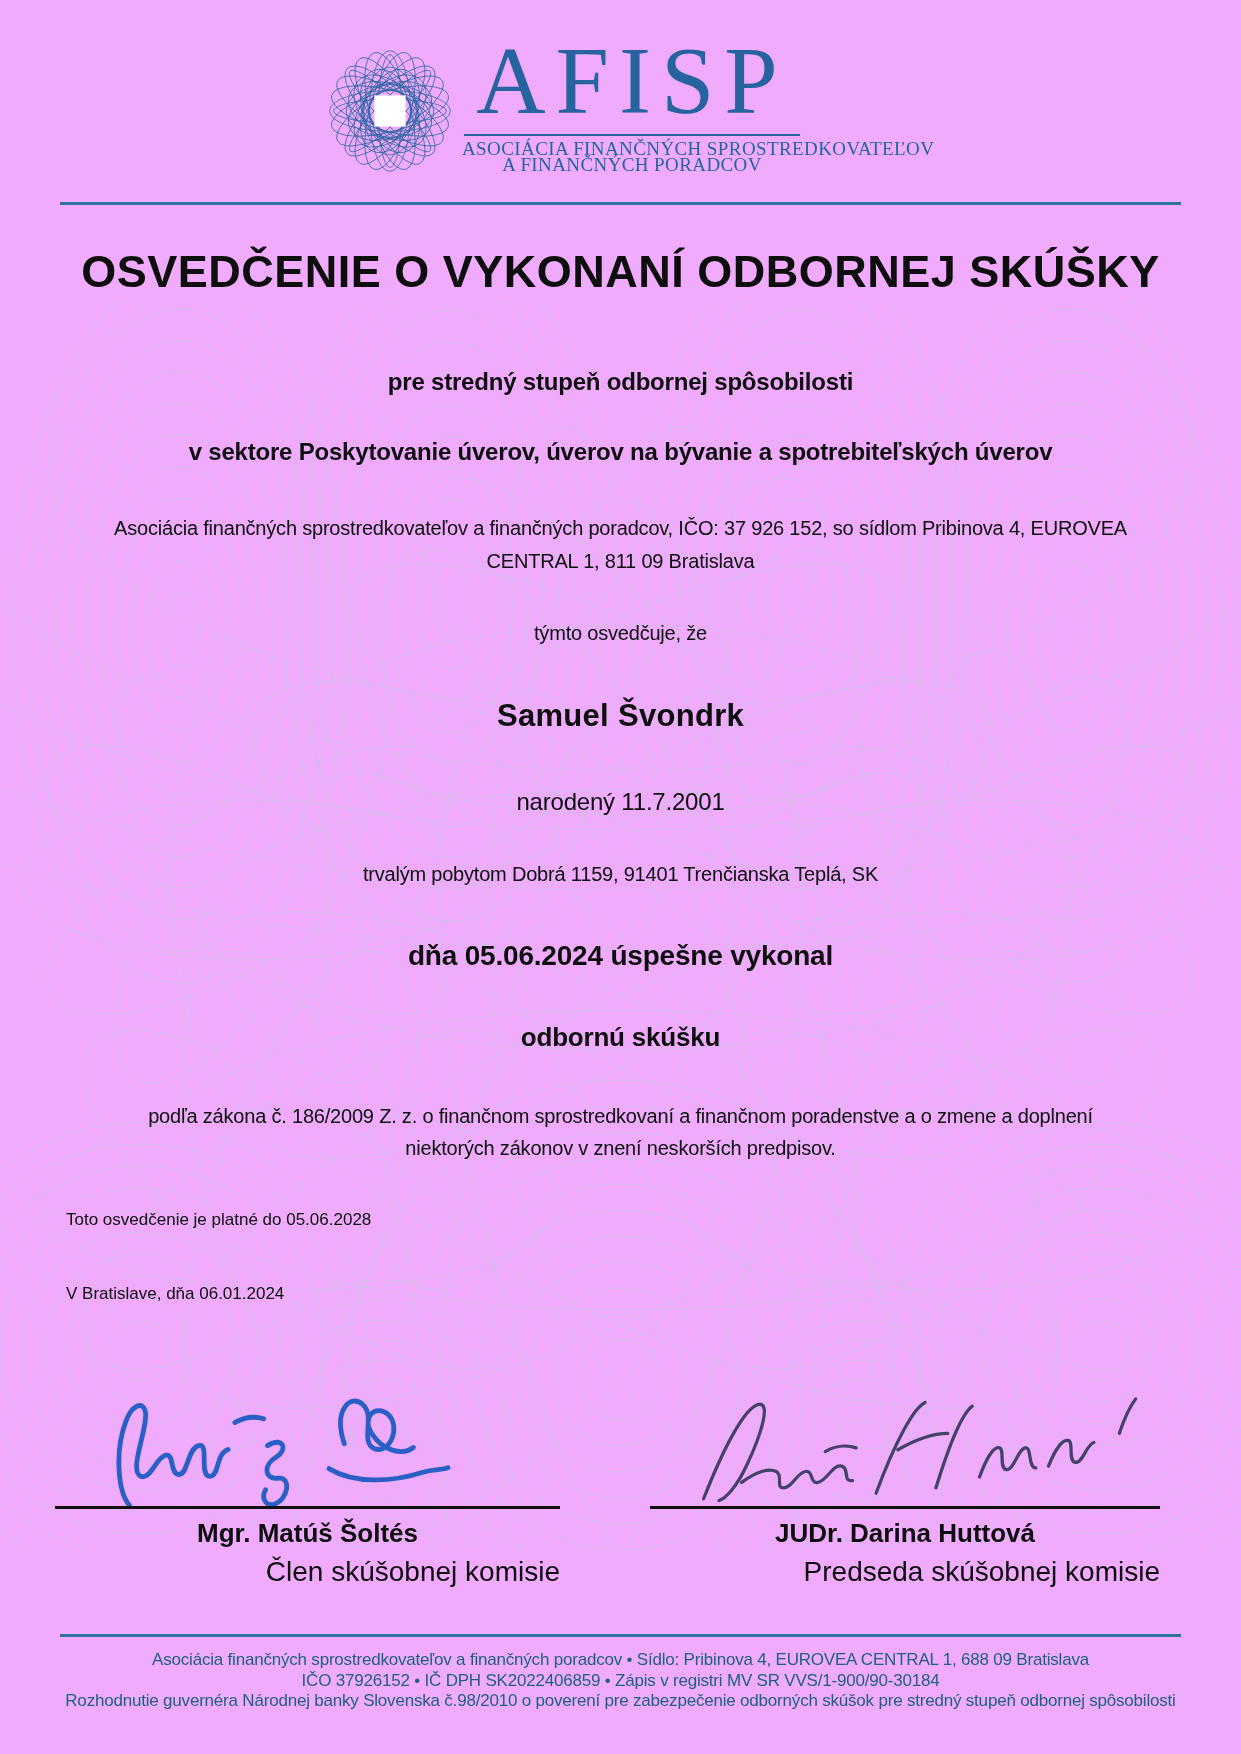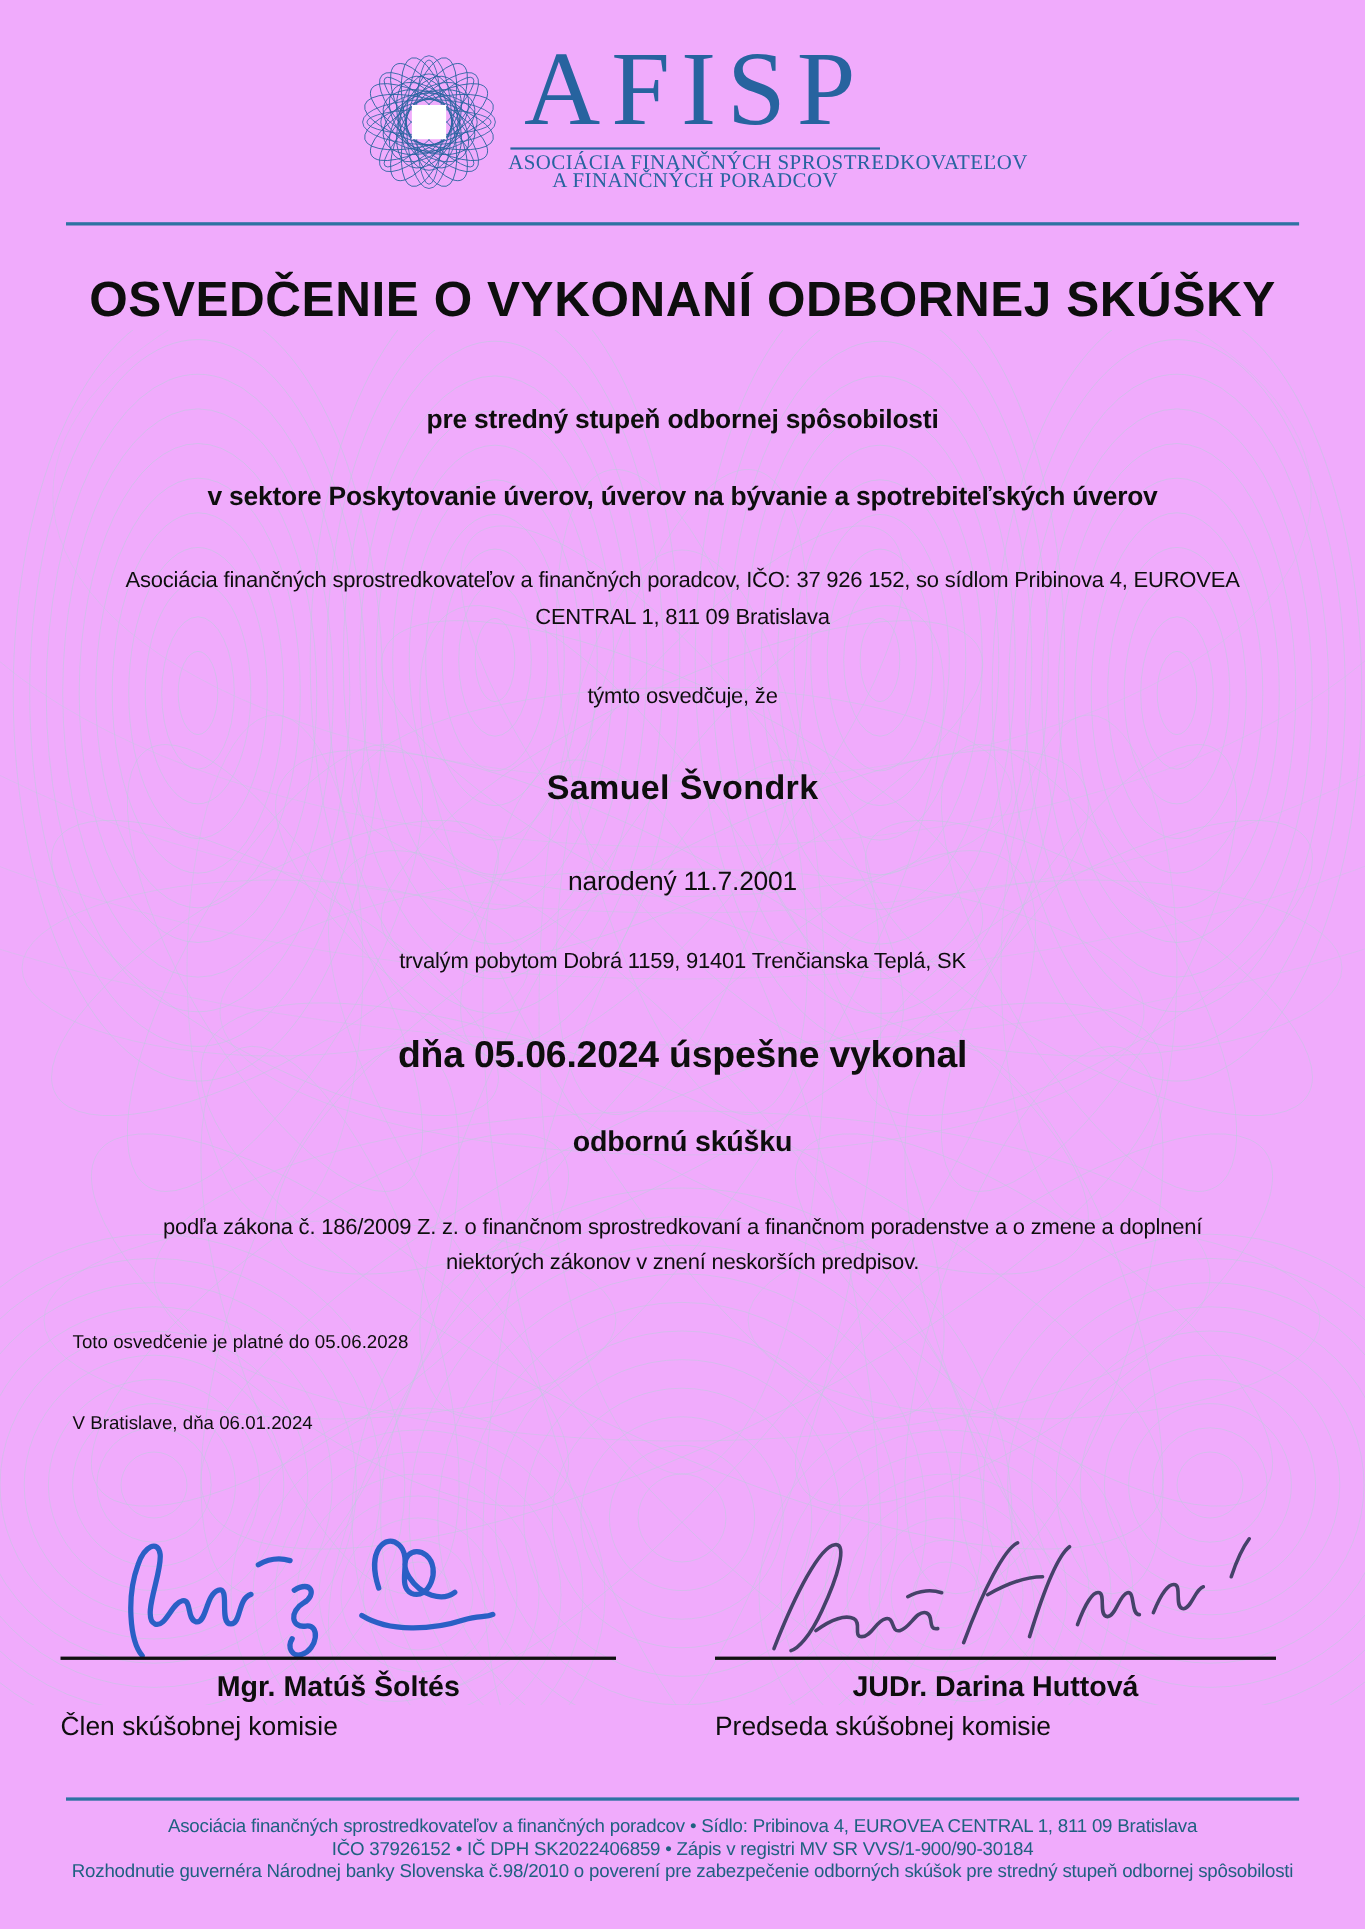--- a/index.html
+++ b/index.html
@@ -38,36 +38,36 @@
   .cline{position:absolute;left:0;right:0;text-align:center;z-index:2;letter-spacing:-0.2px;}
   .b{font-weight:700;}
   .title{top:246px;font-size:45px;line-height:52px;font-weight:700;letter-spacing:0.5px;margin:0;}
   .level{top:368px;font-size:24px;}
   .sector{top:438px;font-size:24px;}
   .issuer{top:512px;font-size:20px;line-height:33px;}
   .certifies{top:622px;font-size:20px;}
   .holder{top:698px;font-size:31px;letter-spacing:0.3px;}
   .birth{top:788px;font-size:24px;}
   .residence{top:863px;font-size:20px;}
-  .examdate{top:940px;font-size:34px;}
+  .examdate{top:940px;font-size:28px;}
   .exam{top:1022px;font-size:26px;}
   .law{top:1100px;font-size:20px;line-height:32px;}
   
   .lline{position:absolute;left:66px;font-size:17px;z-index:2;}
   .validity{top:1210px;}
   .placedate{top:1284px;}
   
   .sig-img{position:absolute;z-index:2;}
   .sig-img.left{left:100px;top:1388px;width:360px;height:120px;}
   .sig-img.right{left:672px;top:1388px;width:488px;height:118px;}
   .sig-line{position:absolute;top:1506px;height:3px;background:#111;z-index:2;}
   .sig-line.left{left:55px;width:505px;}
   .sig-line.right{left:650px;width:510px;}
   .sig-name{position:absolute;top:1518px;font-size:26px;font-weight:700;text-align:center;z-index:2;}
-  .sig-role{position:absolute;top:1556px;font-size:24px;text-align:left;z-index:2;}
+  .sig-role{position:absolute;top:1556px;font-size:28px;text-align:right;z-index:2;}
   .sig-col-left{left:55px;width:505px;}
   .sig-col-right{left:650px;width:510px;}
   
   .footer-text{
     position:absolute;top:1650px;left:20px;right:20px;text-align:center;
     color:#1f6080;font-size:17px;line-height:20.5px;z-index:2;letter-spacing:-0.2px;
   }
 </style>
 </head>
 <body>
@@ -311,18 +311,18 @@
   <div class="sig-line left"></div>
   <div class="sig-line right"></div>
 
   <div class="sig-name sig-col-left">Mgr. Matúš Šoltés</div>
   <div class="sig-role sig-col-left">Člen skúšobnej komisie</div>
   <div class="sig-name sig-col-right">JUDr. Darina Huttová</div>
   <div class="sig-role sig-col-right">Predseda skúšobnej komisie</div>
 
   <div class="footer-rule"></div>
   <div class="footer-text">
-    <div>Asociácia finančných sprostredkovateľov a finančných poradcov • Sídlo: Pribinova 4, EUROVEA CENTRAL 1, 811 09 Bratislava</div>
+    <div>Asociácia finančných sprostredkovateľov a finančných poradcov • Sídlo: Pribinova 4, EUROVEA CENTRAL 1, 688 09 Bratislava</div>
     <div>IČO 37926152 • IČ DPH SK2022406859 • Zápis v registri MV SR VVS/1-900/90-30184</div>
     <div>Rozhodnutie guvernéra Národnej banky Slovenska č.98/2010 o poverení pre zabezpečenie odborných skúšok pre stredný stupeň odbornej spôsobilosti</div>
   </div>
 
 </div>
 
 </body></html>

